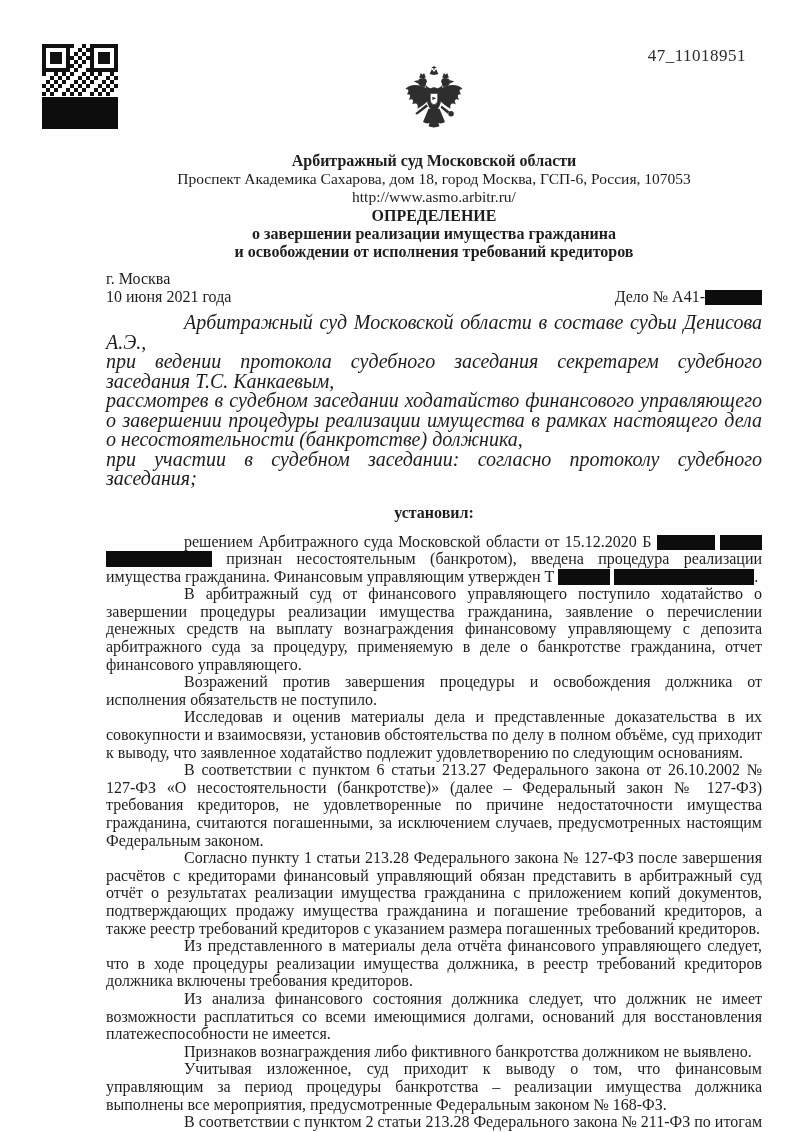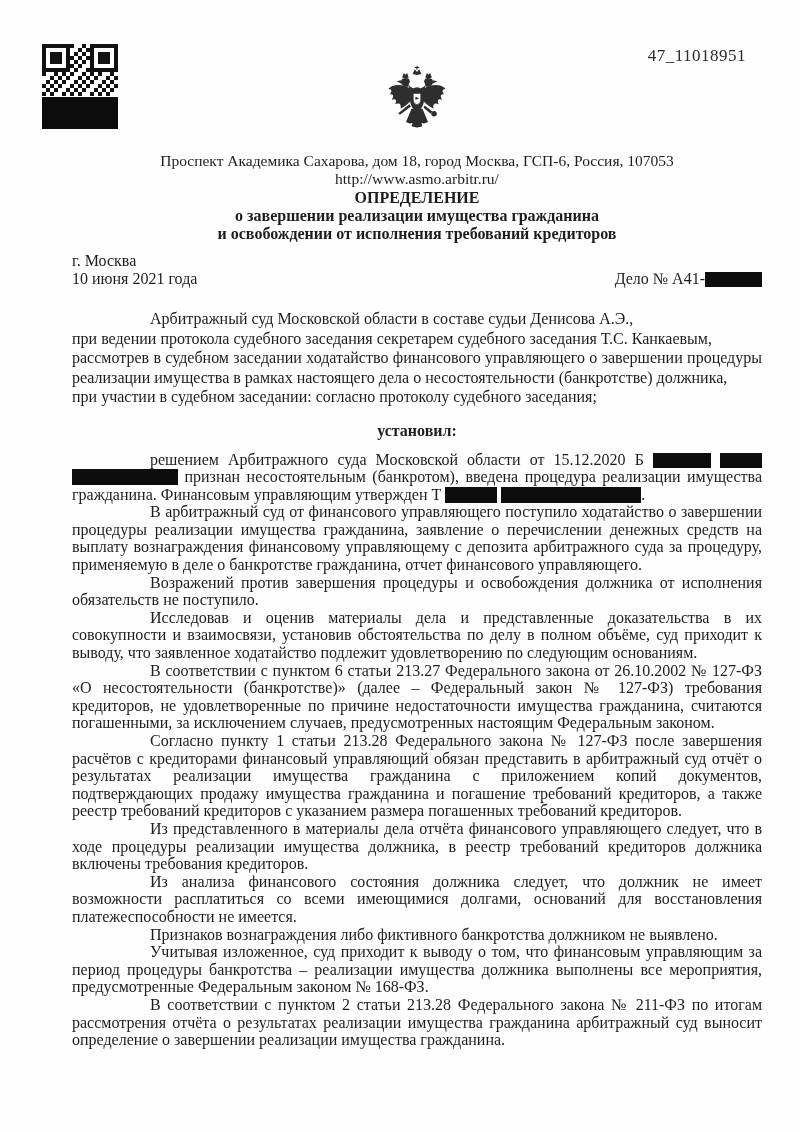--- a/index.html
+++ b/index.html
@@ -1,21 +1,21 @@
 <!DOCTYPE html>
 <html lang="ru"><head>
 <meta charset="utf-8">
 <style>
   html,body{margin:0;padding:0;background:#ffffff;}
   .page{
     position:relative;
     width:800px;height:1132px;
     background:#fefefe;
     box-sizing:border-box;
-    padding:0 38px 0 72px;
+    padding:0 38px 0 106px;
     font-family:"Liberation Serif","DejaVu Serif",serif;
     color:#1d1d1d;
     overflow:hidden;
   }
   
   .qr-wrap{position:absolute;left:42px;top:44px;width:76px;}
   .qr-wrap svg{display:block;}
   .qr-redact{width:76px;height:32px;background:#0d0d0d;margin-top:1px;}
   
   .doc-num{
@@ -33,21 +33,21 @@
   .meta-row{display:flex;justify-content:space-between;align-items:center;}
   
   .redact{display:inline-block;background:#0d0d0d;vertical-align:-3px;}
   .r-case{width:57px;height:15px;vertical-align:-3px;}
   .r-a{width:58px;height:15px;}
   .r-b{width:42px;height:15px;}
   .r-c{width:106px;height:16px;}
   .r-d{width:52px;height:16px;}
   .r-e{width:140px;height:16px;}
   
-  .intro{margin-top:21px;font-size:16px;line-height:19.5px;text-align:justify;}
+  .intro{margin-top:7px;font-size:20px;line-height:19.5px;text-align:justify;font-style:italic;}
   .intro .ind{text-indent:78px;}
   .ruling-heading{
     text-align:center;font-weight:700;font-size:16px;
     margin-top:15px;margin-bottom:11px;
   }
   
   .body-text{font-size:16px;line-height:17.6px;text-align:justify;}
   .body-text p{margin:0;text-indent:78px;}
 </style>
 </head>
@@ -151,20 +151,21 @@
       <path d="M50 80 L40 104 q6 4 12 2 l-2 6 q10 4 20 0 l-2 -6 q6 2 12 -2 L70 80 Z"></path>
       <path d="M46 72 L26 88 l3 3 L49 76 Z"></path>
       <path d="M74 74 L88 85 l-3 4 L72 78 Z"></path>
       <circle cx="91" cy="89" r="5"></circle>
     </g>
     <path d="M53 52 h14 v12 q0 7 -7 9 q-7 -2 -7 -9 z" fill="#ffffff" stroke="#2e2e2e" stroke-width="1.5"></path>
     <path d="M57 58 l7 3 l-7 3 z" fill="#2e2e2e"></path>
   </svg>
 
   <div class="hdr">
+    <div class="b">Арбитражный суд Московской области</div>
     <div>Проспект Академика Сахарова, дом 18, город Москва, ГСП-6, Россия, 107053</div>
     <div>http://www.asmo.arbitr.ru/</div>
   </div>
   <div class="title-block">
     <div>ОПРЕДЕЛЕНИЕ</div>
     <div>о завершении реализации имущества гражданина</div>
     <div>и освобождении от исполнения требований кредиторов</div>
   </div>
 
   <div class="meta">

